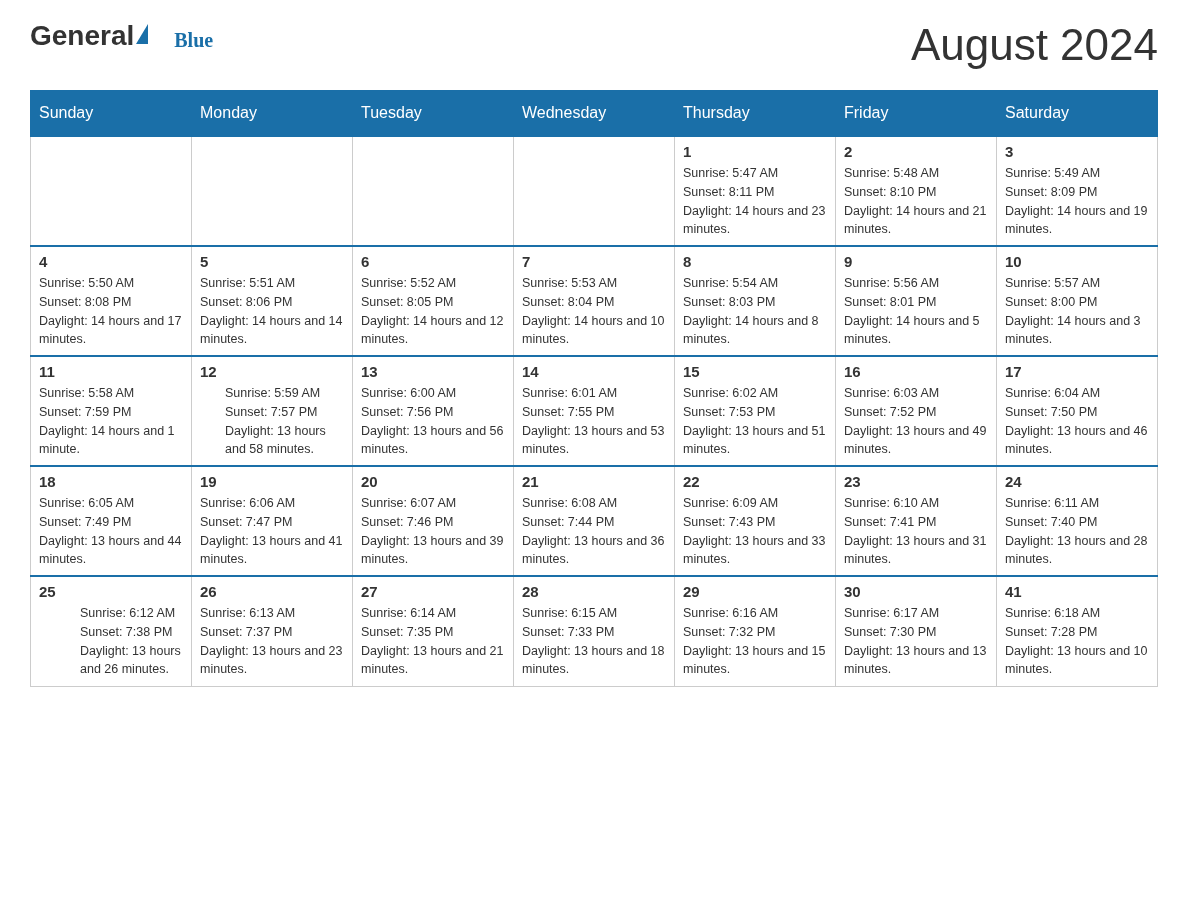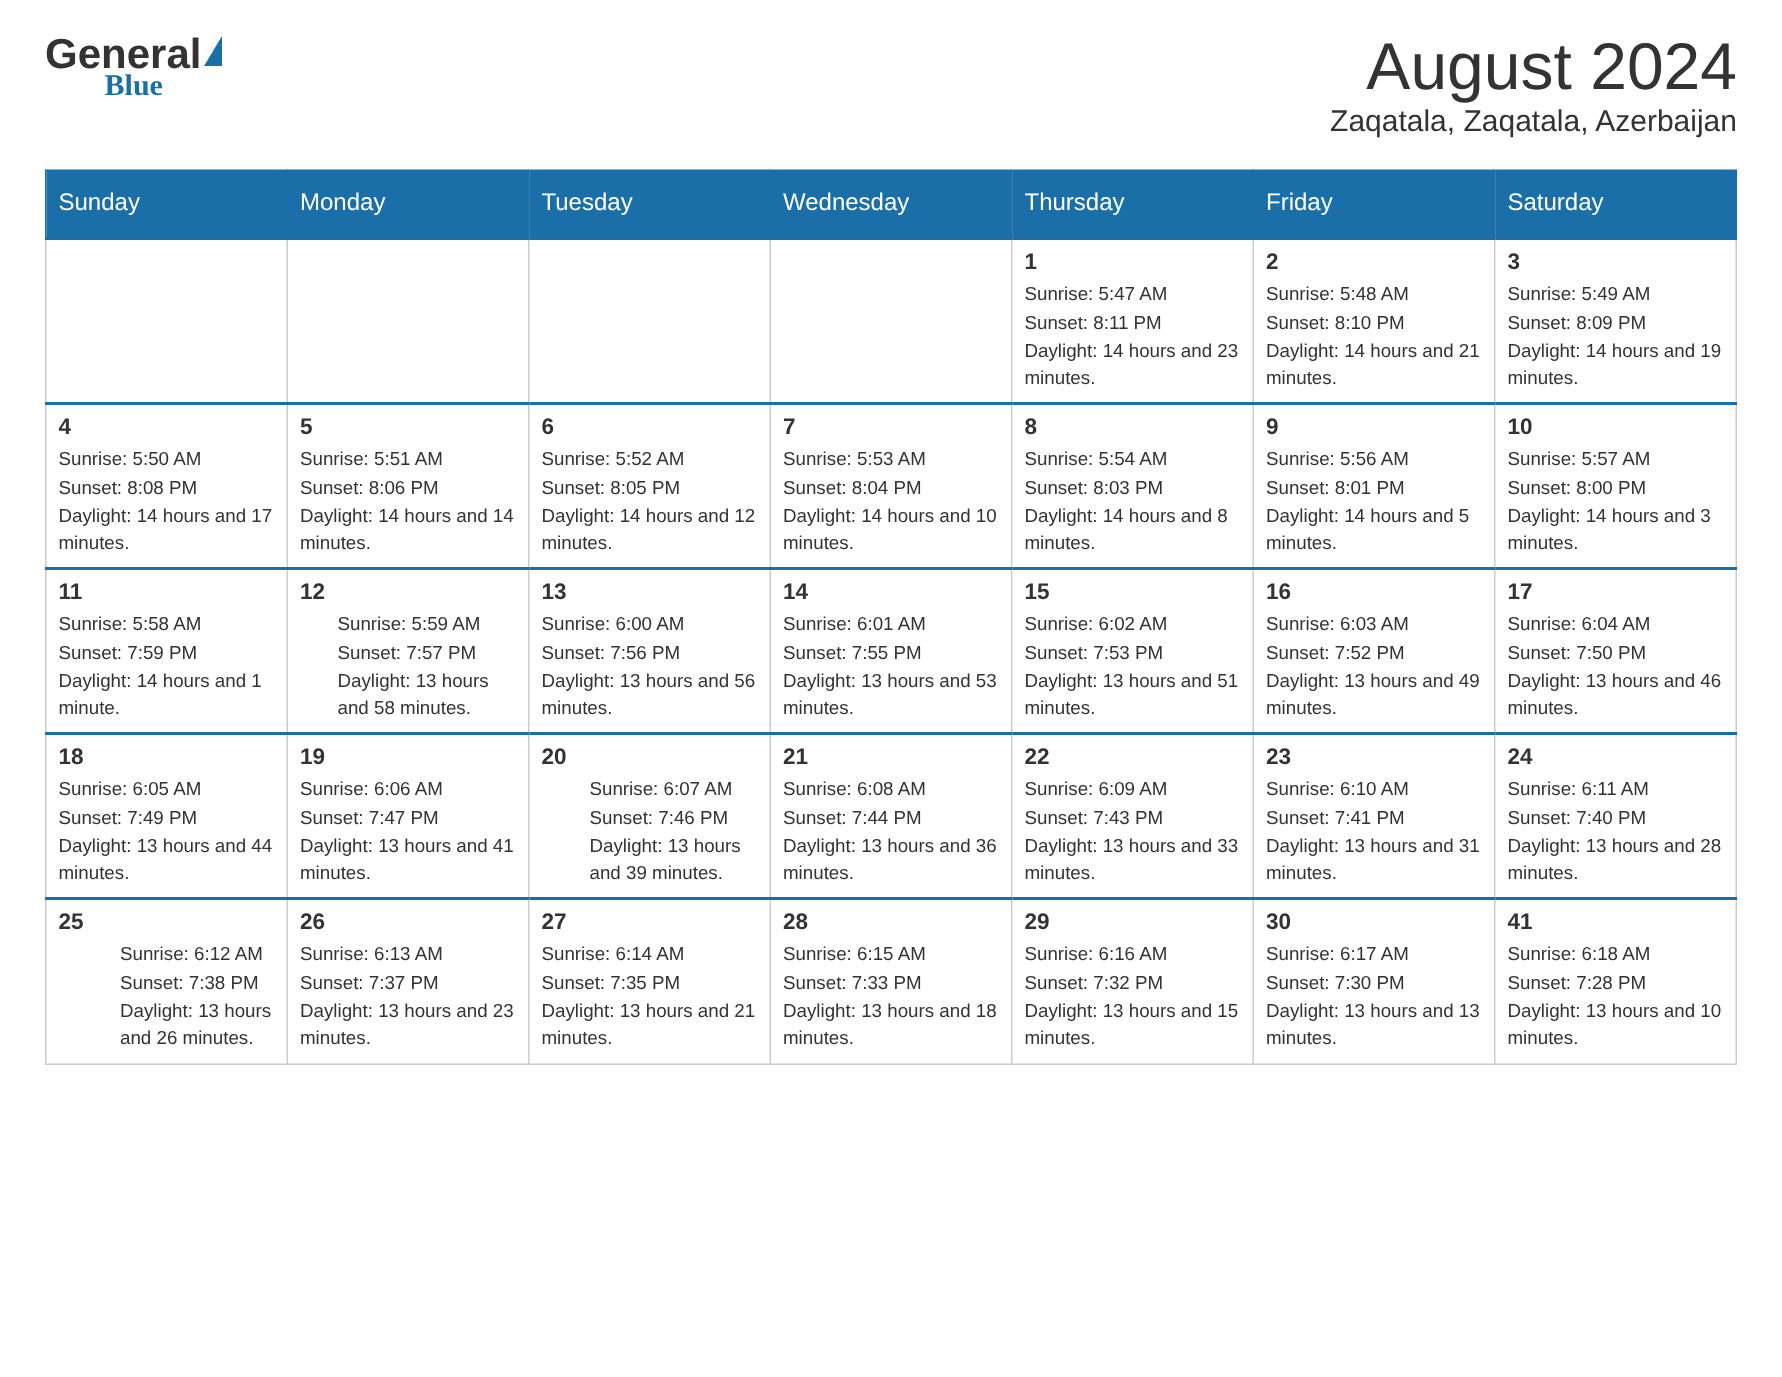--- a/index.html
+++ b/index.html
@@ -11,22 +11,23 @@
       min-height: 918px;
     }
     .header {
       display: flex;
       justify-content: space-between;
       align-items: flex-start;
       margin-bottom: 20px;
     }
     .logo {
       display: flex;
-      flex-direction: column;
-      align-items: center;
+      flex-direction: row;
+      align-items: flex-end;
+      gap: 26px;
     }
     .logo-general {
       font-size: 28px;
       font-weight: bold;
       color: #333;
       display: flex;
       align-items: center;
     }
     .logo-general .triangle {
       width: 0;
@@ -104,21 +105,20 @@
 <div class="header">
   <div class="logo">
     <div class="logo-general">
       <span>General</span>
       <div class="triangle"></div>
     </div>
     <div class="logo-blue">Blue</div>
   </div>
   <div class="title-section">
     <div class="month-title">August 2024</div>
-    <div class="location">Zaqatala, Zaqatala, Azerbaijan</div>
   </div>
 </div>
 
 <table class="calendar">
   <thead>
     <tr>
     <th>Sunday</th>
         <th>Monday</th>
         <th>Tuesday</th>
         <th>Wednesday</th>
@@ -248,21 +248,21 @@
 Daylight: 13 hours and 44 minutes.</div>
         </td>
         <td>
           <span class="day-number">19</span>
           <div class="day-info" style="white-space: pre-line;">Sunrise: 6:06 AM
 Sunset: 7:47 PM
 Daylight: 13 hours and 41 minutes.</div>
         </td>
         <td>
           <span class="day-number">20</span>
-          <div class="day-info" style="white-space: pre-line; margin-left: 32px;">Sunrise: 6:07 AM
+          <div class="day-info" style="white-space: pre-line;">Sunrise: 6:07 AM
 Sunset: 7:46 PM
 Daylight: 13 hours and 39 minutes.</div>
         </td>
         <td>
           <span class="day-number">21</span>
           <div class="day-info" style="white-space: pre-line;">Sunrise: 6:08 AM
 Sunset: 7:44 PM
 Daylight: 13 hours and 36 minutes.</div>
         </td>
         <td>

